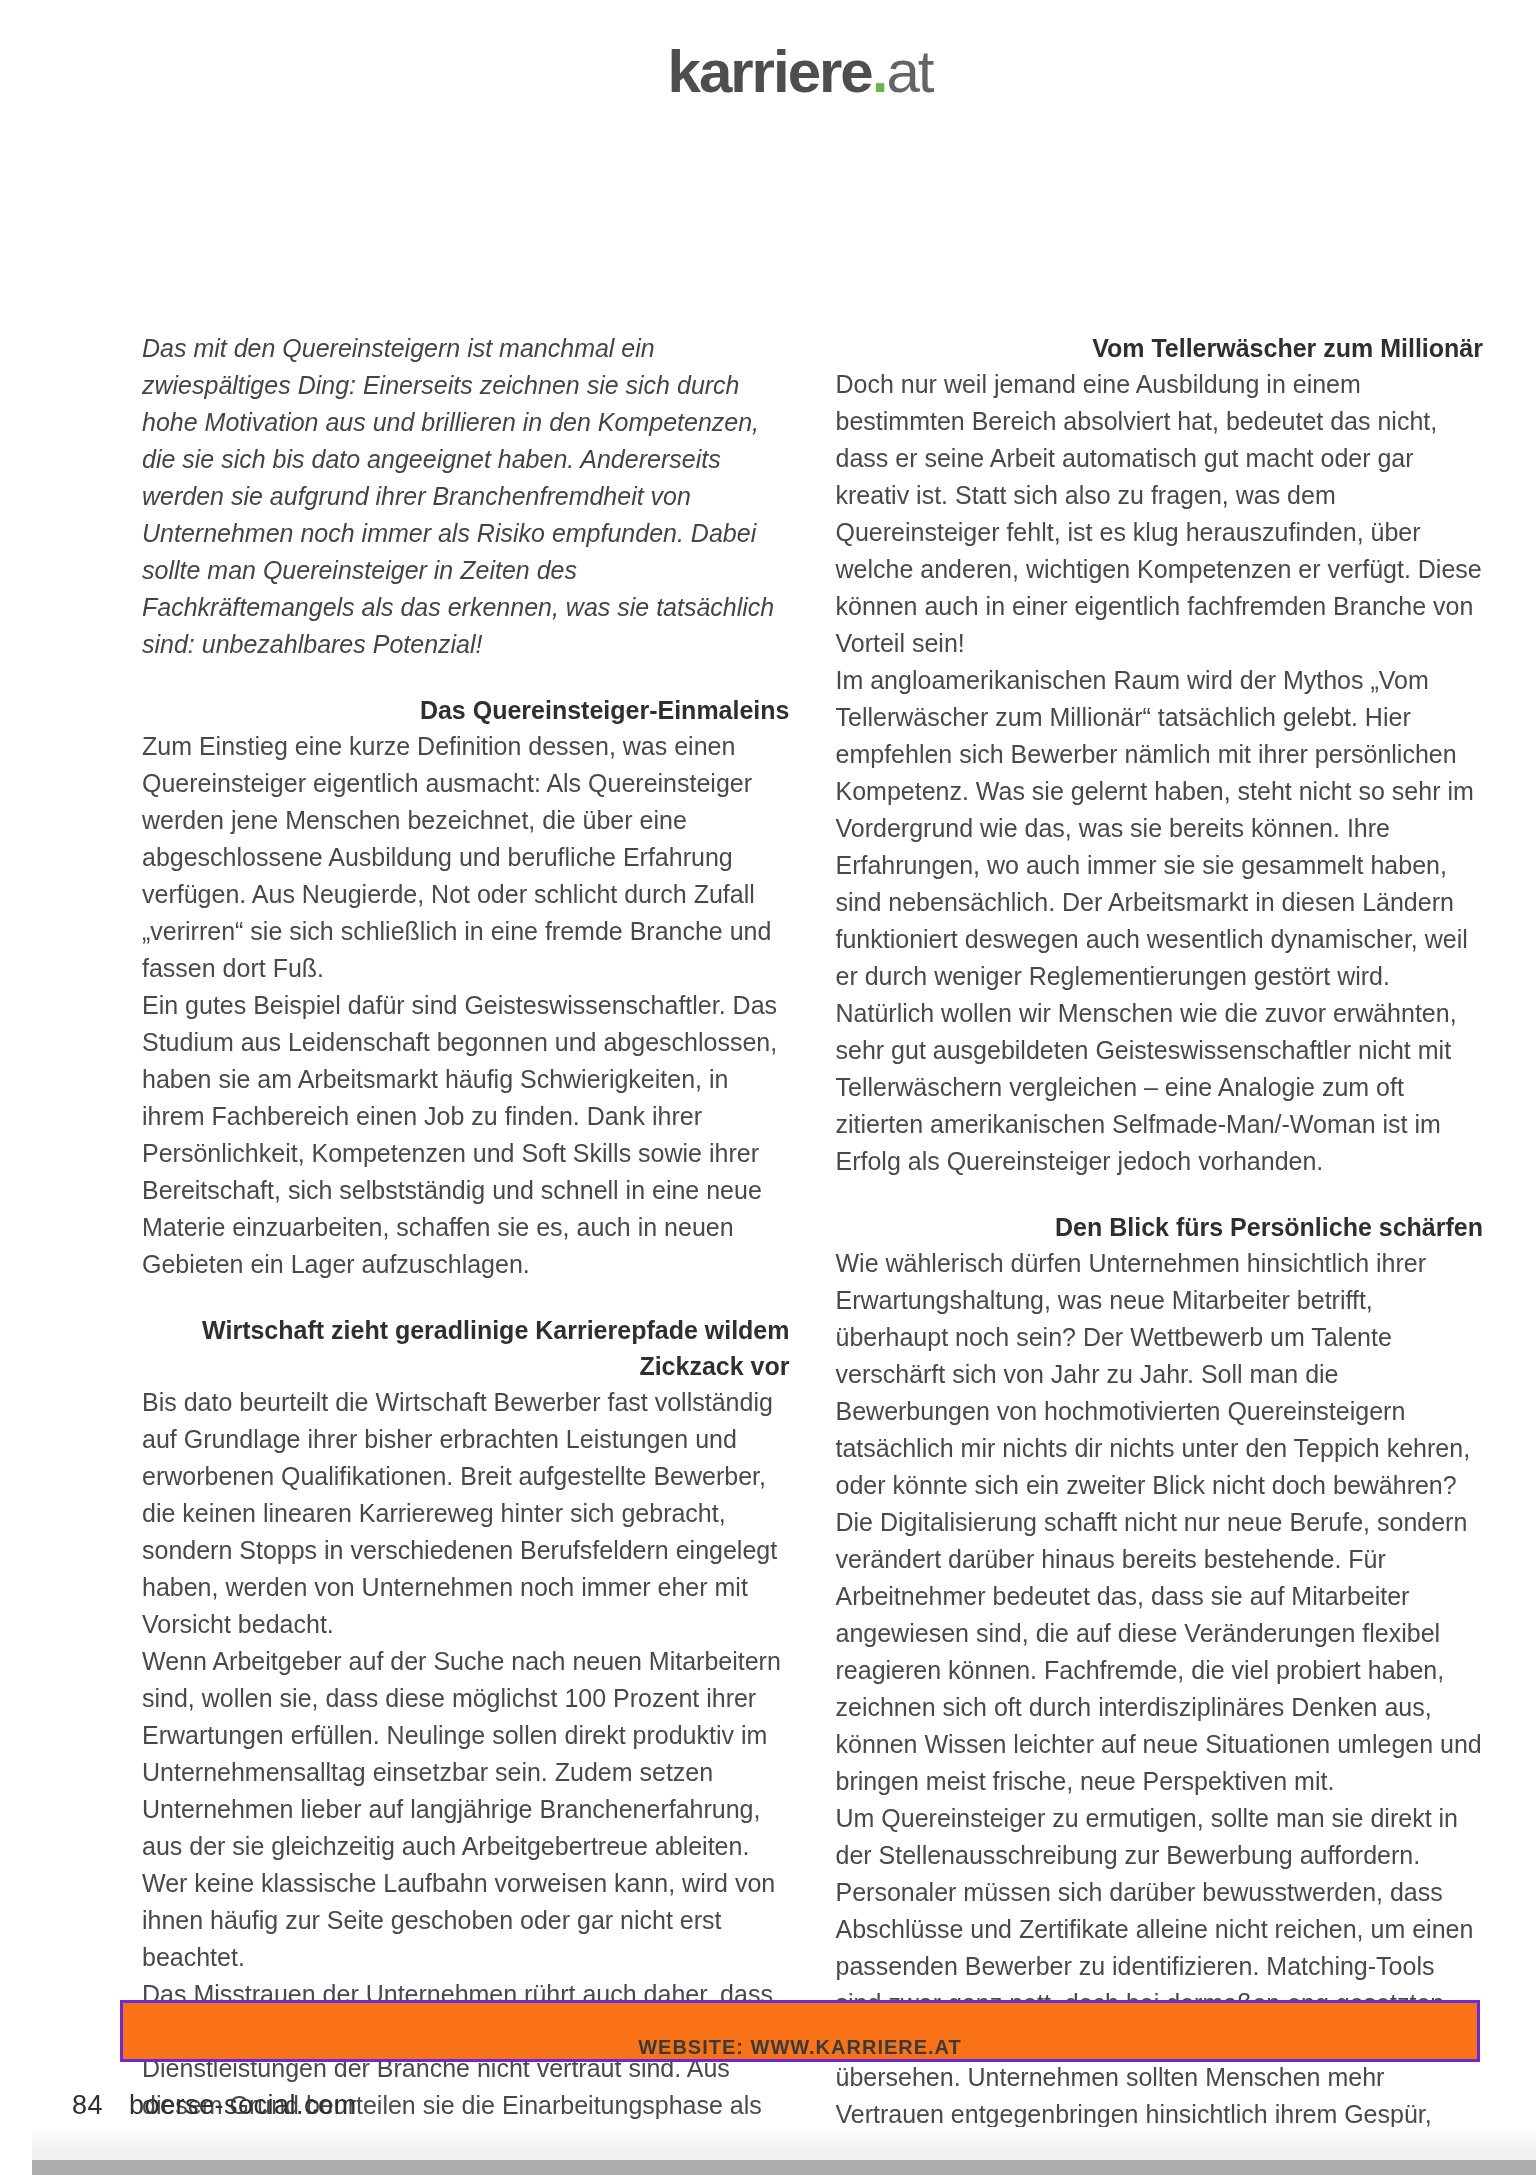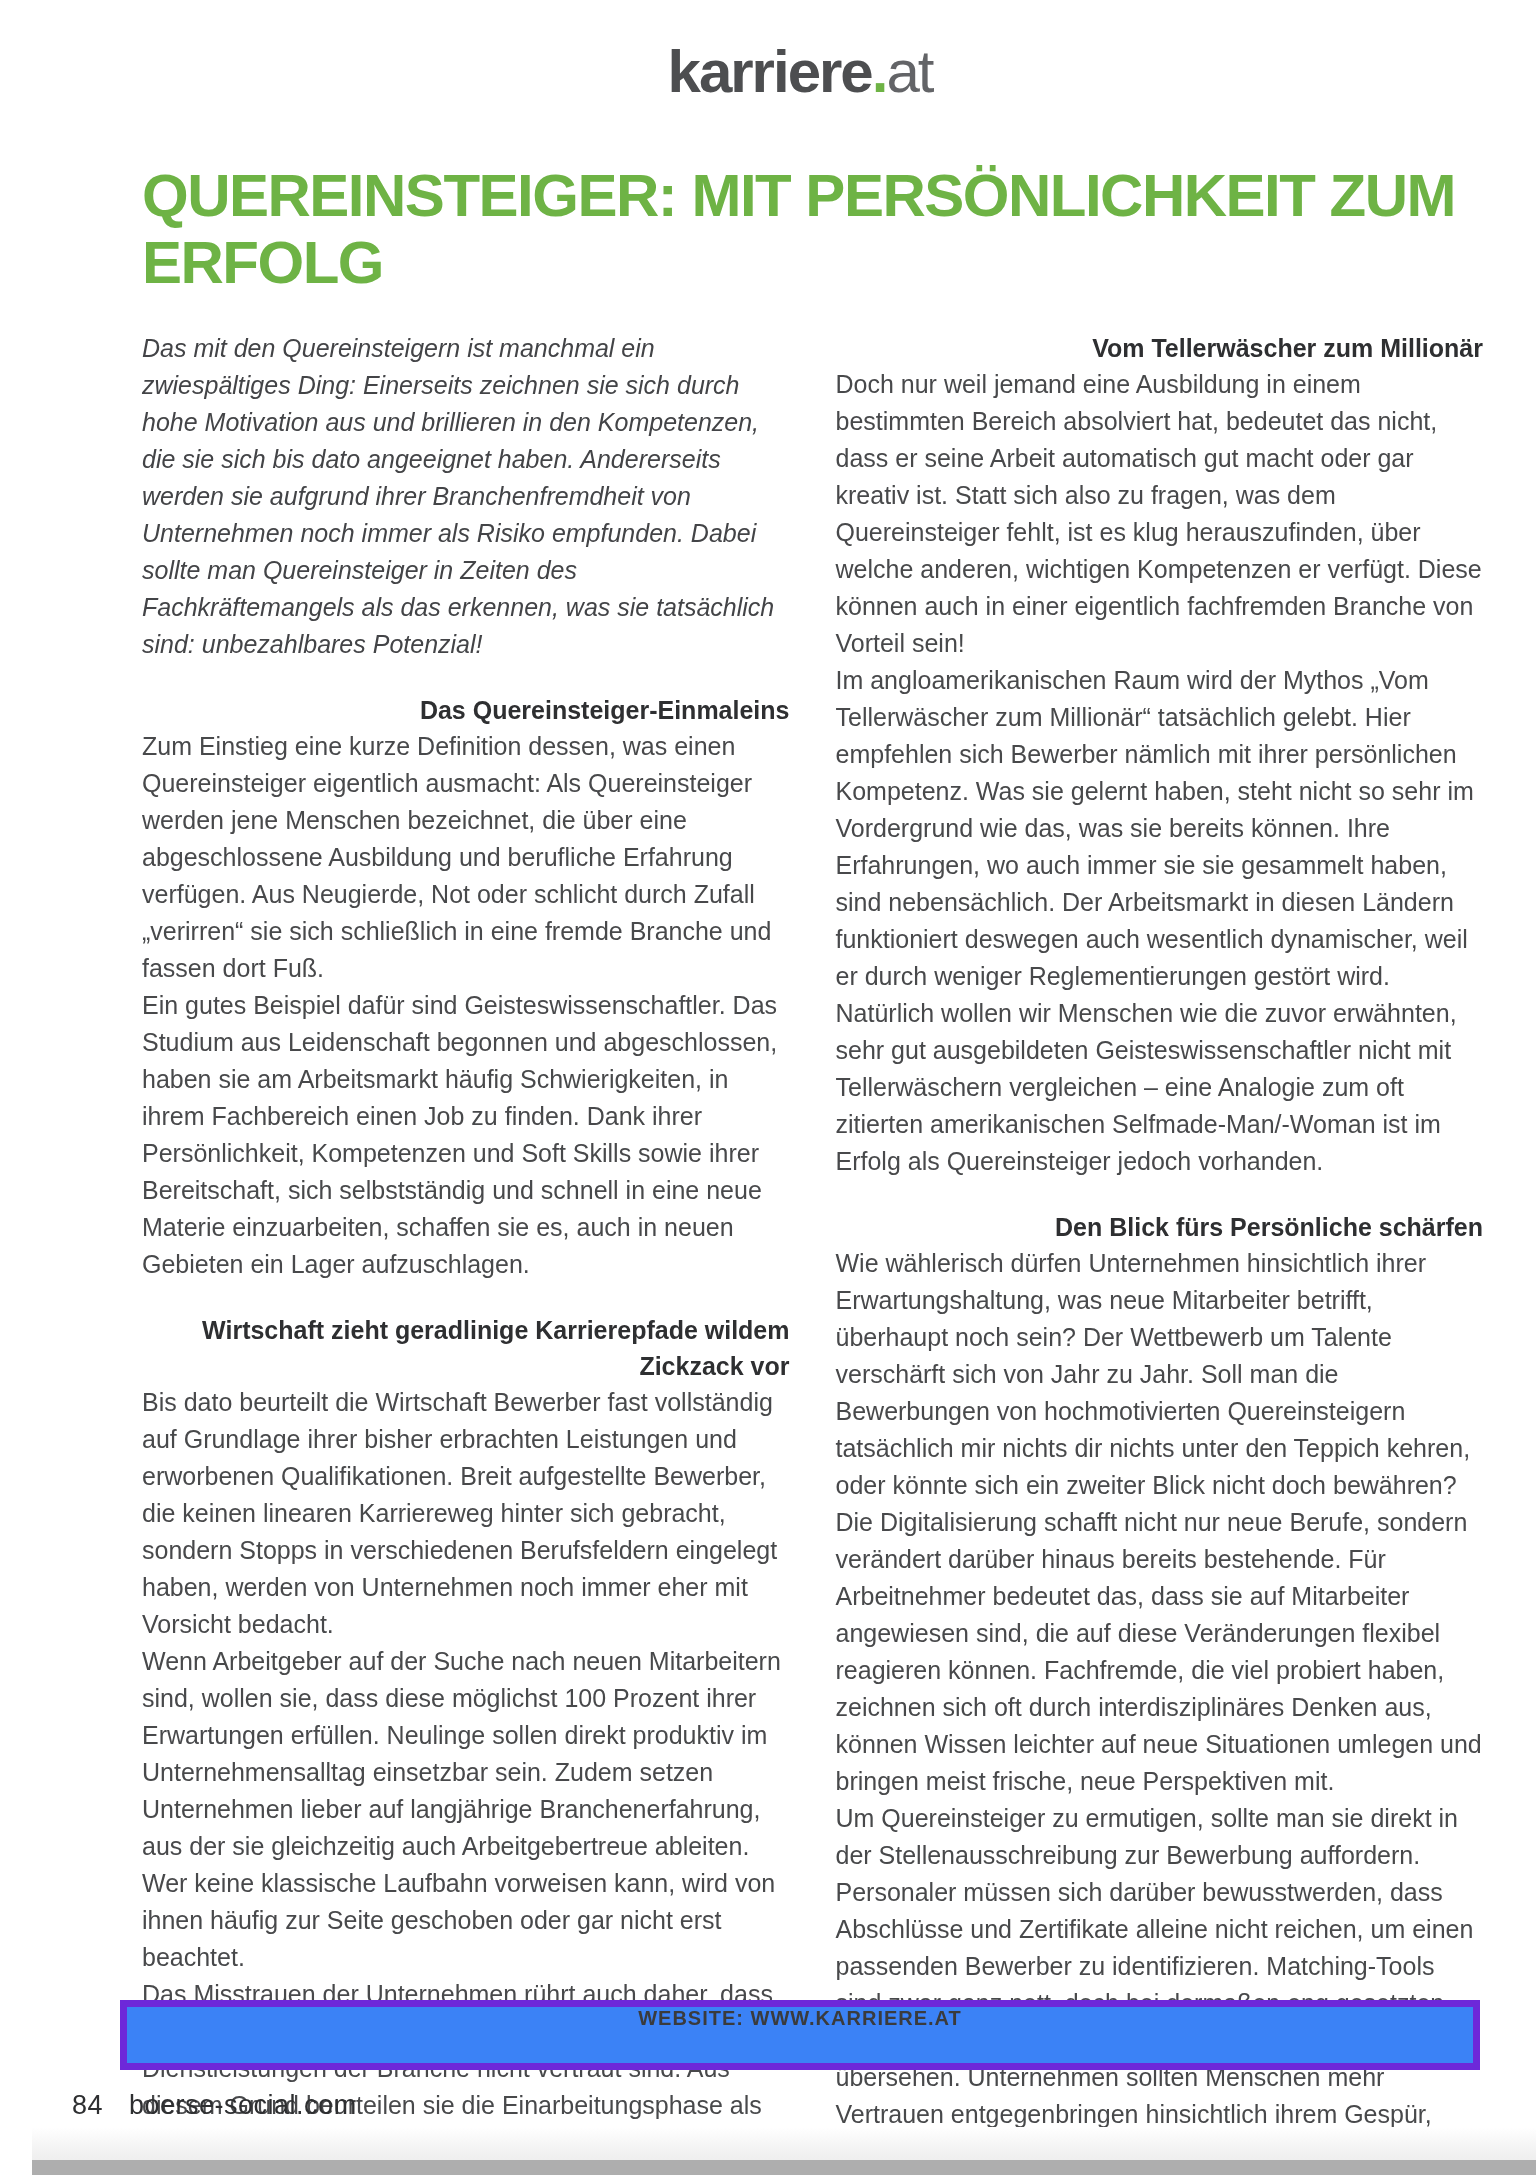--- a/index.html
+++ b/index.html
@@ -96,24 +96,24 @@
     margin-top: 0;
   }
 
   
   .website-box {
     position: absolute;
     top: 2000px;
     left: 88px;
     right: 88px;
     height: 56px;
-    border: 7px solid #6d28d9;
-    background: #3b82f6;
+    border: 3px solid #6d28d9;
+    background: #f97316;
     display: flex;
-    align-items: flex-start;
+    align-items: flex-end;
     justify-content: center;
   }
   .website-box span {
     font-size: 20px;
     font-weight: 700;
     letter-spacing: 1px;
     color: #3a3b3d;
     text-transform: uppercase;
   }
 
@@ -150,21 +150,20 @@
 </style>
 </head>
 <body>
 
 <div class="page">
 
   <header class="masthead">
     <div class="logo"><span class="logo-brand">karriere</span><span class="logo-dot">.</span><span class="logo-tld">at</span></div>
   </header>
 
-  <h1 class="headline">QUEREINSTEIGER: MIT PERSÖNLICHKEIT ZUM ERFOLG</h1>
 
   <div class="columns">
 
     <div class="col">
       <p class="intro">Das mit den Quereinsteigern ist manchmal ein zwiespältiges Ding: Einerseits zeichnen sie sich durch hohe Motivation aus und brillieren in den Kompetenzen, die sie sich bis dato angeeignet haben. Andererseits werden sie aufgrund ihrer Branchenfremdheit von Unternehmen noch immer als Risiko empfunden. Dabei sollte man Quereinsteiger in Zeiten des Fachkräftemangels als das erkennen, was sie tatsächlich sind: unbezahlbares Potenzial!</p>
 
       <h2>Das Quereinsteiger-Einmaleins</h2>
       <p>Zum Einstieg eine kurze Definition dessen, was einen Quereinsteiger eigentlich ausmacht: Als Quereinsteiger werden jene Menschen bezeichnet, die über eine abgeschlossene Ausbildung und berufliche Erfahrung verfügen. Aus Neugierde, Not oder schlicht durch Zufall „verirren“ sie sich schließlich in eine fremde Branche und fassen dort Fuß.</p>
       <p>Ein gutes Beispiel dafür sind Geisteswissenschaftler. Das Studium aus Leidenschaft begonnen und abgeschlossen, haben sie am Arbeitsmarkt häufig Schwierigkeiten, in ihrem Fachbereich einen Job zu finden. Dank ihrer Persönlichkeit, Kompetenzen und Soft Skills sowie ihrer Bereitschaft, sich selbstständig und schnell in eine neue Materie einzuarbeiten, schaffen sie es, auch in neuen Gebieten ein Lager aufzuschlagen.</p>
 

